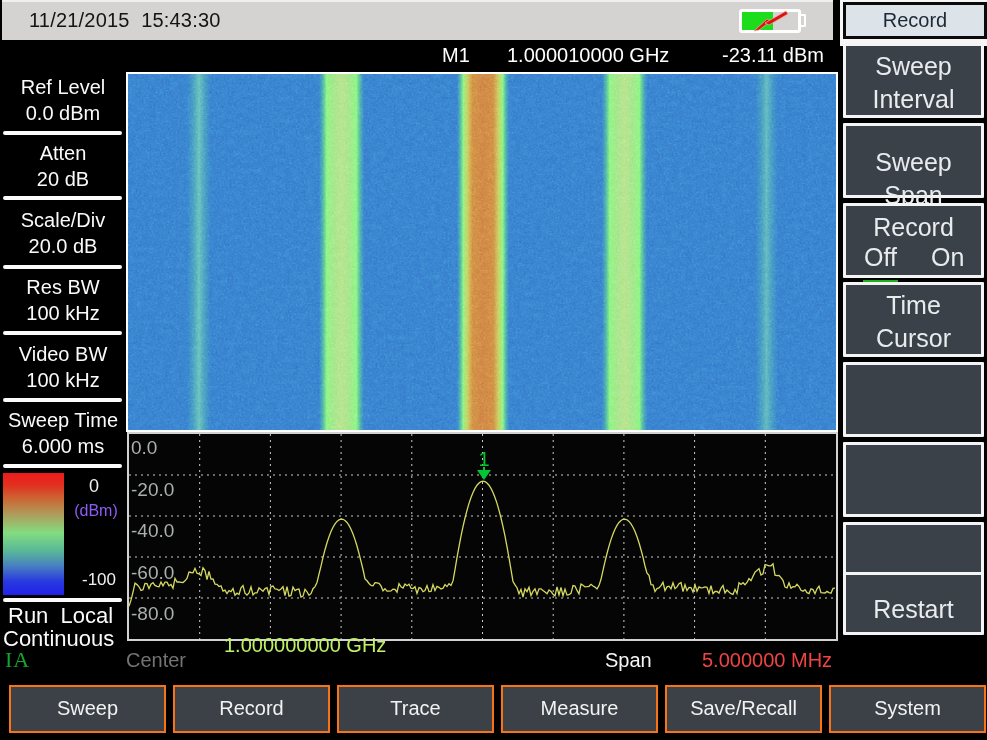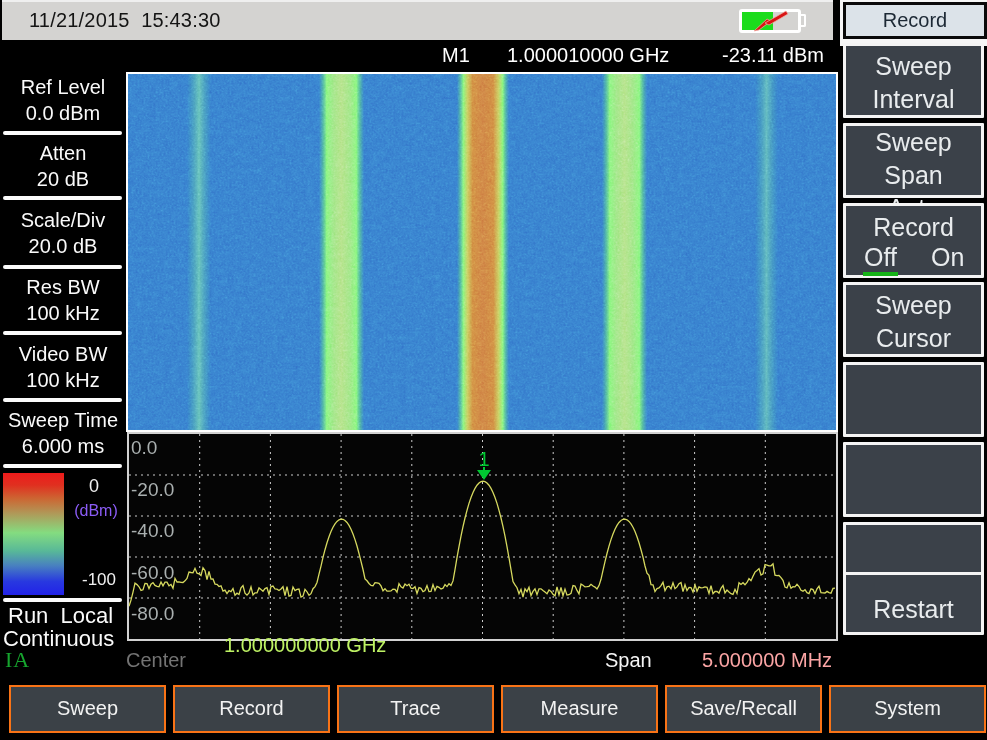--- a/index.html
+++ b/index.html
@@ -26,30 +26,30 @@
 </svg>
 
 <div class="a" style="left:840px;top:0;width:147px;height:46px;background:#f6f6f6"></div>
 <div class="a" style="left:843px;top:2px;width:144px;height:37px;background:#dce3e9;border:3px solid #0a0a0a;box-sizing:border-box;text-align:center;line-height:30px;font-size:20px;color:#1c2834">Record</div>
 
 <div class="rbtn" style="top:43px;height:75px">
     <div style="margin-top:4px;line-height:33px">Sweep Interval</div>
     <div style="line-height:33px">Auto</div>
   </div>
 <div class="rbtn" style="top:123px;height:75px">
-    <div style="margin-top:0;line-height:33px">Sweep Span</div>
+    <div style="margin-top:20px;line-height:33px">Sweep Span</div>
     <div style="line-height:33px">Auto</div>
   </div>
 <div class="rbtn" style="top:203px;height:75px">
     <div style="margin-top:8px;line-height:26px">Record</div>
-    <span style="position:absolute;left:17px;top:40px;line-height:22px;border-bottom:4px solid #16b416;padding:0 1px 4px">Off</span>
+    <span style="position:absolute;left:17px;top:40px;line-height:22px;border-bottom:4px solid #16b416;padding:0 1px 12px">Off</span>
     <span style="position:absolute;left:85px;top:40px;line-height:22px">On</span>
   </div>
 <div class="rbtn" style="top:282px;height:75px">
-    <div style="margin-top:4px;line-height:33px">Sweep Cursor</div>
+    <div style="margin-top:4px;line-height:33px">Time Cursor</div>
     <div style="line-height:33px">0</div>
   </div>
 <div class="rbtn" style="top:362px;height:75px"></div>
 <div class="rbtn" style="top:442px;height:75px"></div>
 <div class="rbtn" style="top:522px;height:75px"></div>
 <div class="rbtn" style="top:572px;height:63px">
     <div style="line-height:69px">Restart</div>
   </div>
 
 <div class="lbl" style="top:74px">Ref Level</div>
@@ -161,20 +161,20 @@
 
 <div class="a" style="left:131px;top:437px;font-size:19px;color:#aab0b0">0.0</div>
 <div class="a" style="left:131px;top:479px;font-size:19px;color:#aab0b0">-20.0</div>
 <div class="a" style="left:131px;top:520px;font-size:19px;color:#aab0b0">-40.0</div>
 <div class="a" style="left:131px;top:562px;font-size:19px;color:#aab0b0">-60.0</div>
 <div class="a" style="left:131px;top:603px;font-size:19px;color:#aab0b0">-80.0</div>
 
 <div class="a" style="left:126px;top:649px;font-size:20px;color:#737373">Center</div>
 <div class="a" style="left:224px;top:634px;font-size:20px;color:#bef264">1.000000000 GHz</div>
 <div class="a" style="left:605px;top:649px;font-size:20px;color:#f5f5f5">Span</div>
-<div class="a" style="left:702px;top:649px;font-size:20px;color:#fca5a5">5.000000 MHz</div>
+<div class="a" style="left:702px;top:649px;font-size:20px;color:#ef4444">5.000000 MHz</div>
 
 <div class="bbtn" style="left:9px">Sweep</div>
 <div class="bbtn" style="left:173px">Record</div>
 <div class="bbtn" style="left:337px">Trace</div>
 <div class="bbtn" style="left:501px">Measure</div>
 <div class="bbtn" style="left:665px">Save/Recall</div>
 <div class="bbtn" style="left:829px">System</div>
 
 </body></html>

